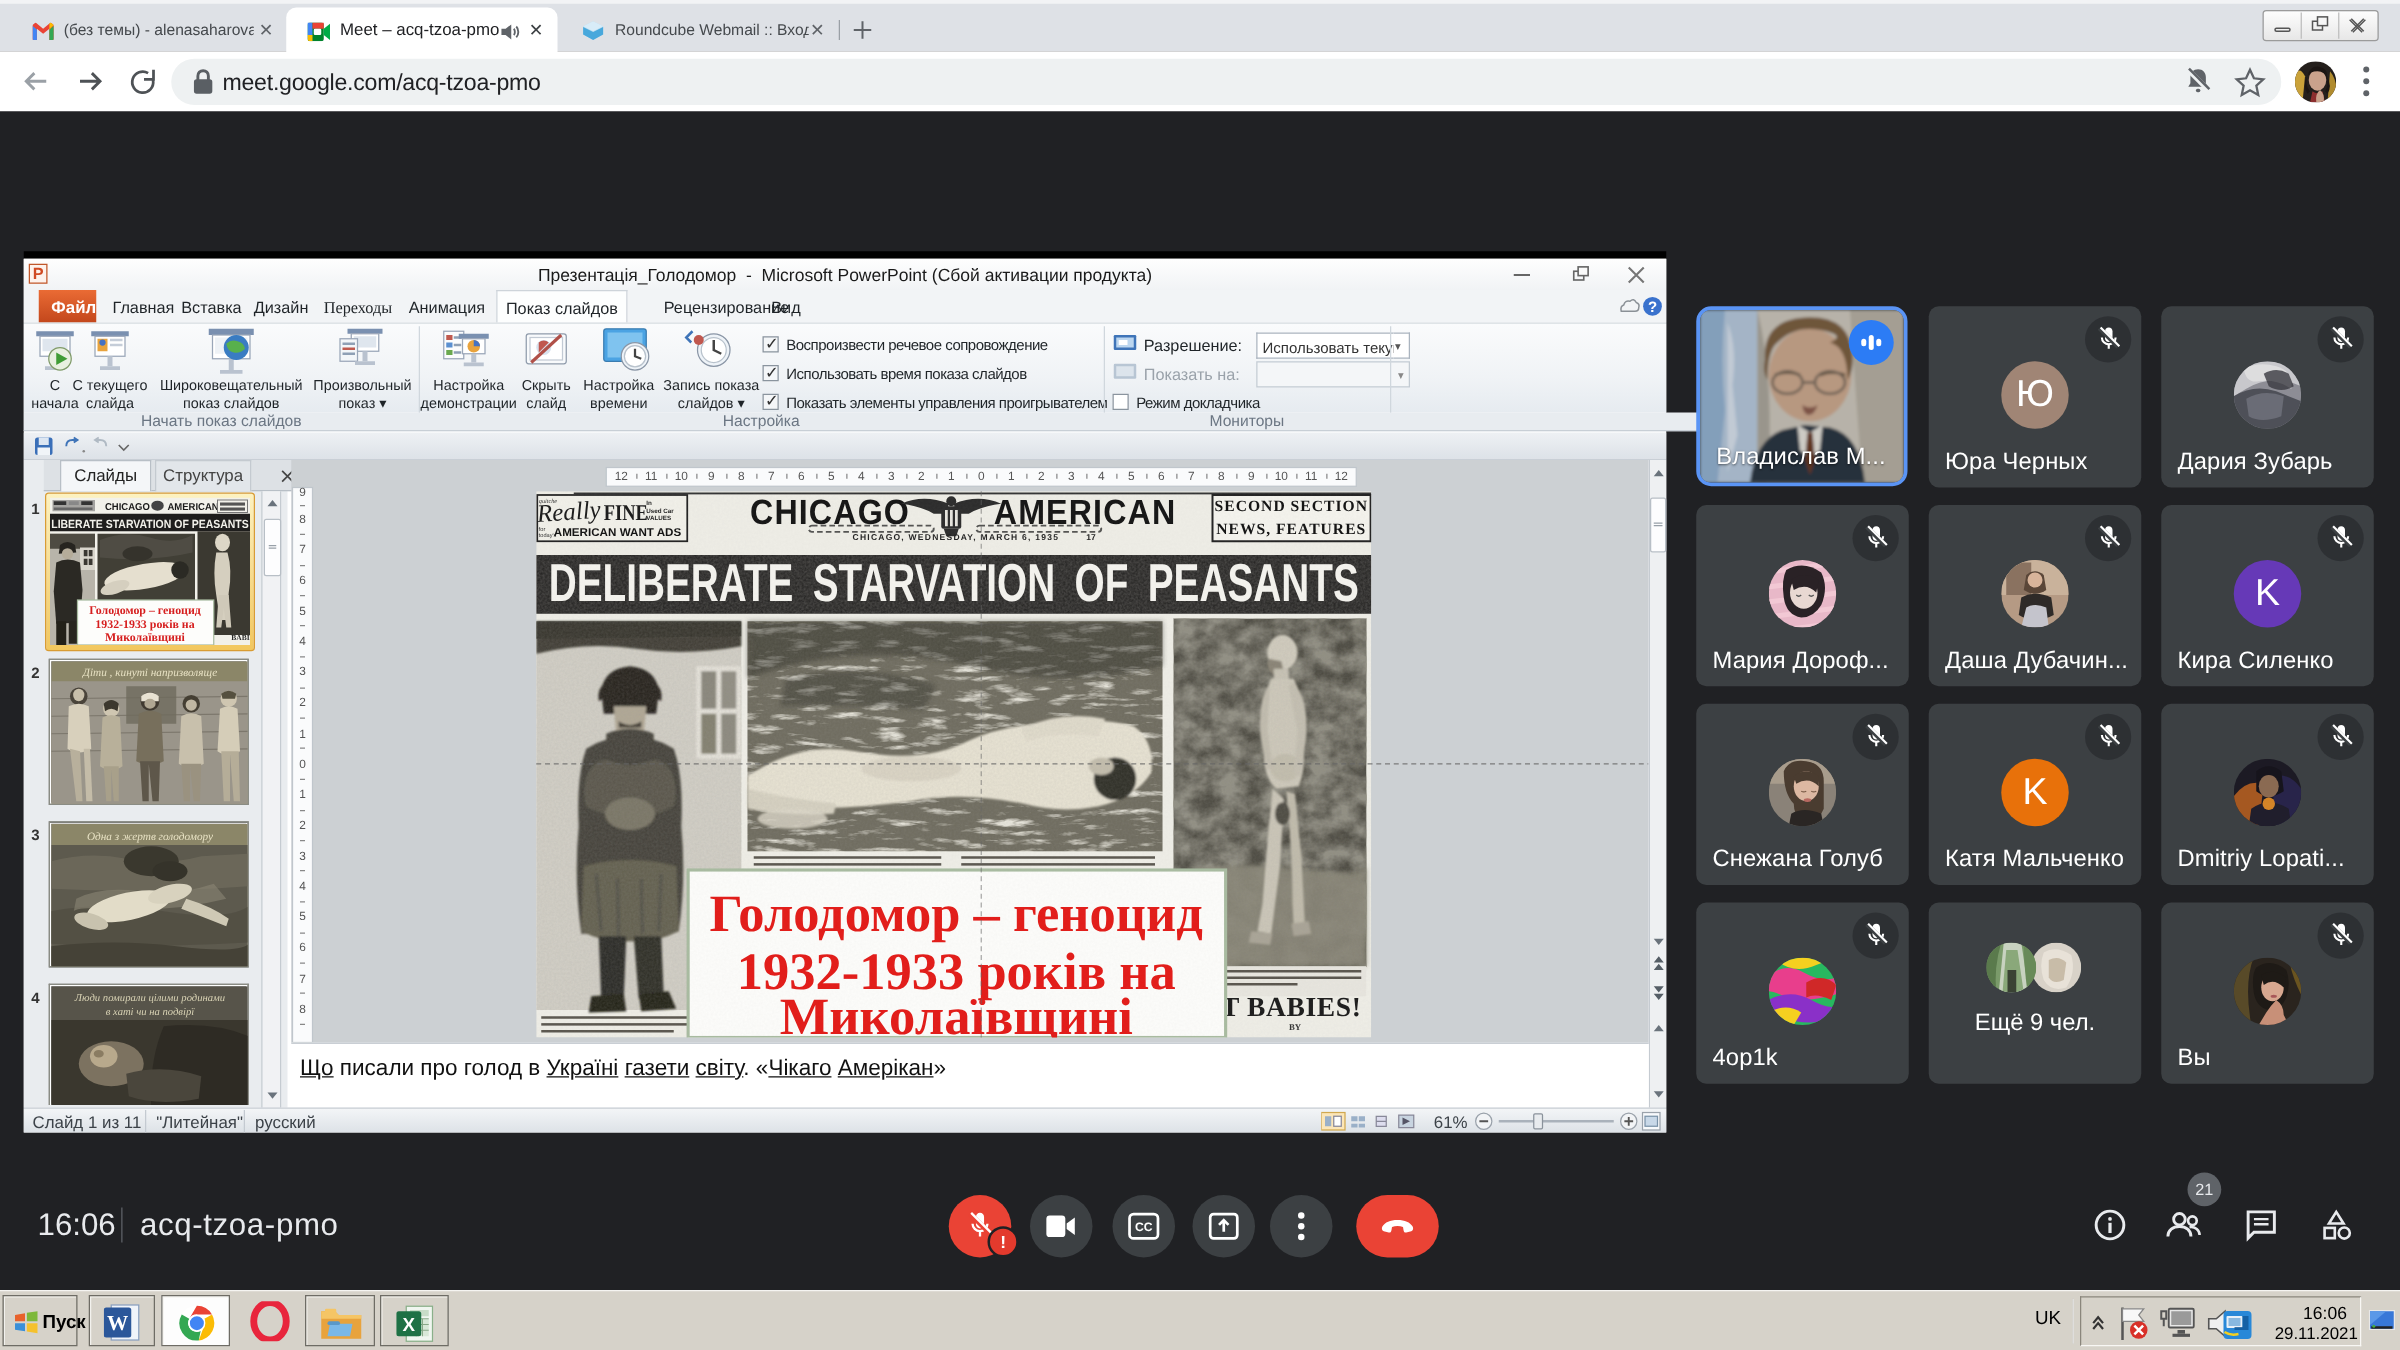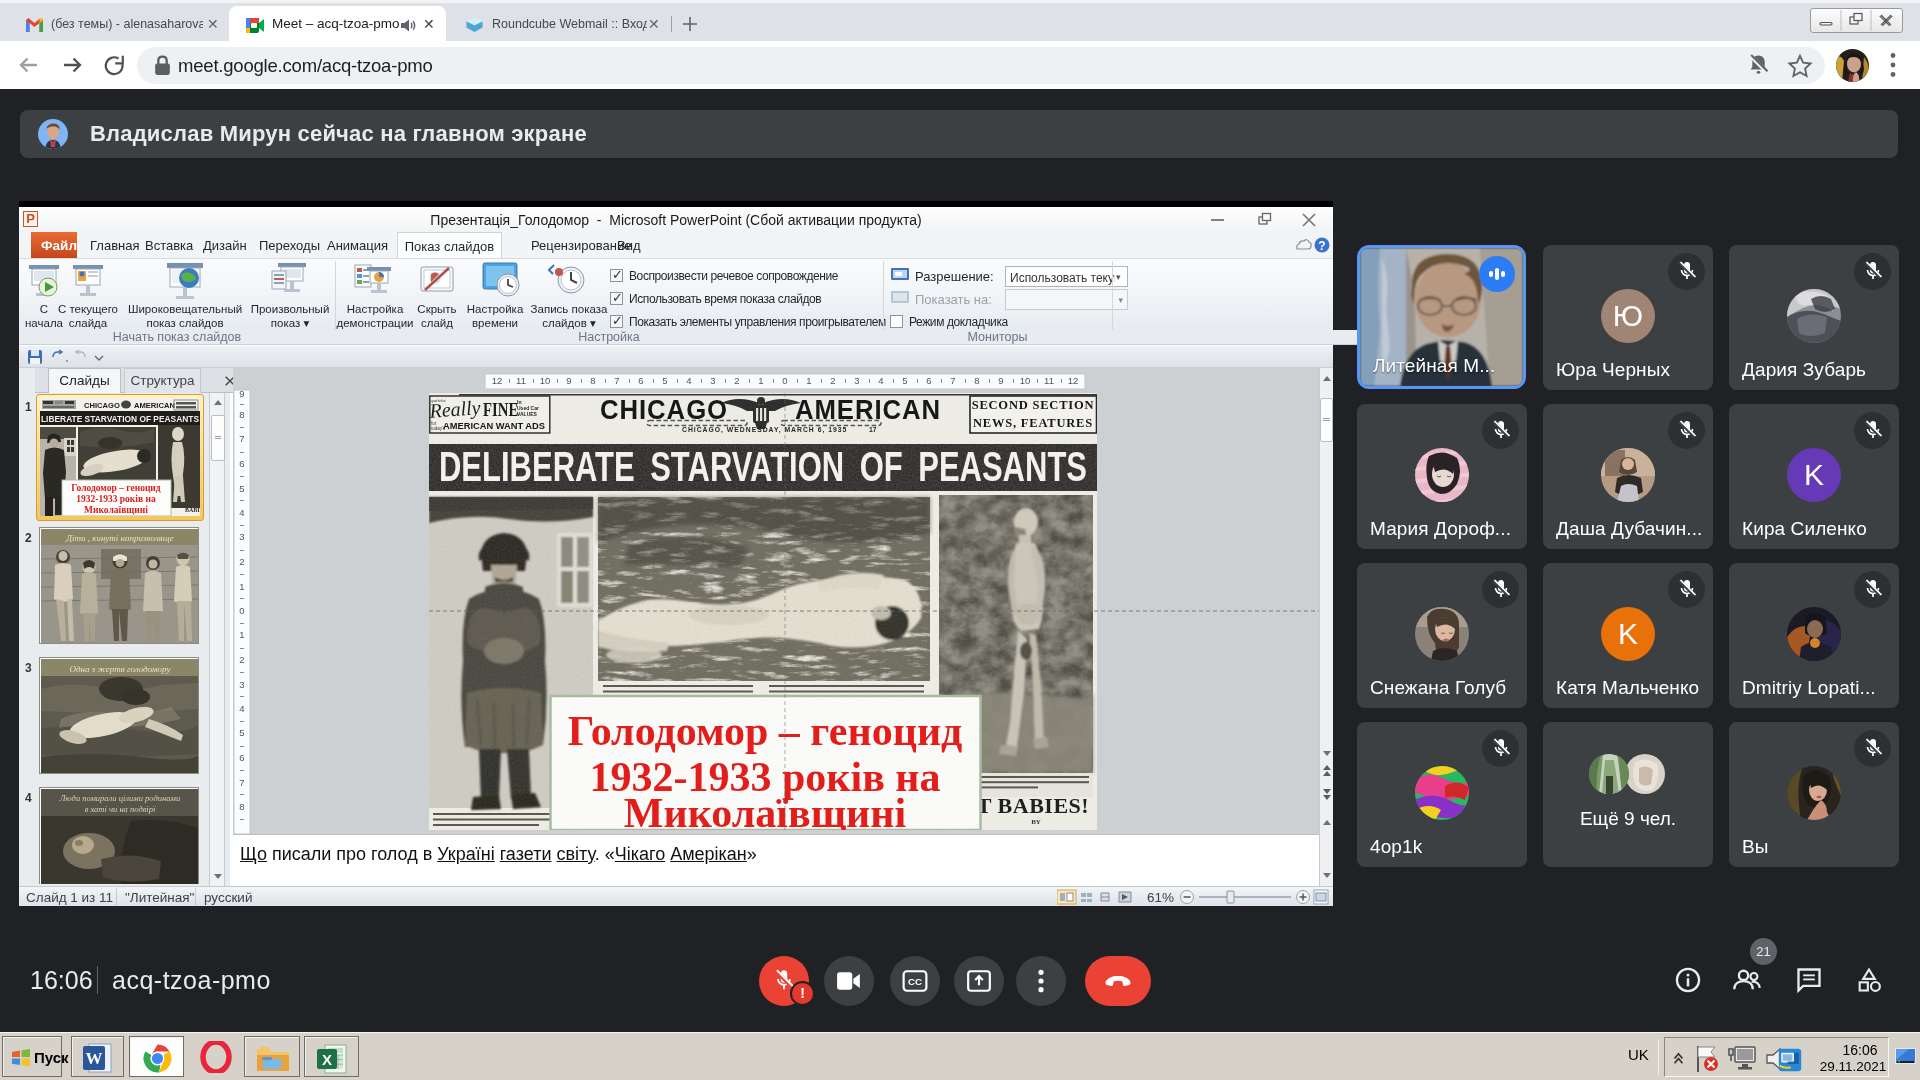--- a/index.html
+++ b/index.html
@@ -124,51 +124,39 @@
           <path d="M14 24 Q18 27 22 24 L24 33 L12 33 Z" fill="#8c2f2f"></path>
           <path d="M20 23 Q24 26 23 33 L17 33 Q16 26 20 23 Z" fill="#caa28c"></path>
         </svg>
     </div>
     <svg class="abs" style="left:1886px; top:11px;" width="14" height="26" viewBox="0 0 14 26">
         <circle cx="7" cy="3.5" r="2.4" fill="#5f6368"></circle>
         <circle cx="7" cy="13" r="2.4" fill="#5f6368"></circle>
         <circle cx="7" cy="22.5" r="2.4" fill="#5f6368"></circle>
       </svg>
   </div>
-  <div id="banner">
-    <div class="abs" style="left:18px; top:9px; width:30px; height:30px; border-radius:50%; overflow:hidden;">
-      <svg width="30" height="30" viewBox="0 0 30 30">
-          <rect width="30" height="30" fill="#7fb5f5"></rect>
-          <ellipse cx="15" cy="13" rx="6" ry="7" fill="#d9a886"></ellipse>
-          <path d="M8 10 Q10 4 16 4.5 Q22 5 21.5 11 Q20 7 15 7.5 Q10 8 8 10 Z" fill="#6b4a33"></path>
-          <path d="M7 30 Q8 21 15 21 Q22 21 23 30 Z" fill="#273449"></path>
-          <path d="M12 20 L15 23 L18 20 L17 28 L13 28 Z" fill="#c8442c"></path>
-        </svg>
-    </div>
-    <div id="bannertxt">Владислав Мирун сейчас на главном экране</div>
-  </div>
 
   <div id="shared">
     <div id="ppt">
       <div class="abs" style="left:0; top:0; width:1314px; height:25px; background:linear-gradient(#fefefe,#f1f3f5);">
         <div class="abs" style="left:4px; top:4px; width:15px; height:16px; background:#fdf2ec; border:1px solid #c0572a; color:#d04a23; font-weight:bold; font-size:13px; text-align:center; line-height:14px;">P</div>
         <div class="abs" style="left:0; width:1314px; text-align:center; top:5px; font-size:14px; color:#1a1a1a;">Презентація_Голодомор&nbsp; -&nbsp; Microsoft PowerPoint (Сбой активации продукта)</div>
         <svg class="abs" style="left:1180px; top:4px;" width="125" height="17" viewBox="0 0 125 17">
             <line x1="12" y1="9" x2="25" y2="9" stroke="#666" stroke-width="1.6"></line>
             <rect x="60" y="6" width="8" height="7" fill="none" stroke="#666" stroke-width="1.3"></rect>
             <rect x="63.5" y="2.5" width="8" height="7" fill="#fafafa" stroke="#666" stroke-width="1.3"></rect>
             <path d="M104 3 L116 15 M116 3 L104 15" stroke="#777" stroke-width="1.7"></path>
           </svg>
       </div>
       <div class="abs" style="left:0; top:25px; width:1314px; height:26px; background:#f2f4f6;">
         <div class="abs" style="left:12px; top:0px; width:46px; height:26px; background:linear-gradient(#ea6b34,#c3471c); color:#fff; text-align:right; font-size:13.5px; font-weight:bold; padding-top:6px;">Файл</div>
         <div class="abs ribtab" style="left:71px;">Главная</div>
         <div class="abs ribtab" style="left:126px;">Вставка</div>
         <div class="abs ribtab" style="left:184px;">Дизайн</div>
-        <div class="abs ribtab" style="left:240px;">Переходы</div>
+        <div class="abs ribtab" style="left:240px;font-family:Liberation Serif, serif;">Переходы</div>
         <div class="abs ribtab" style="left:308px;">Анимация</div>
         <div class="abs" style="left:378px; top:0; width:105px; height:26px; background:#fdfefe; border:1px solid #ced4da; border-bottom:none; text-align:center; font-size:13px; padding-top:6px; color:#1f2428; white-space:nowrap;">Показ слайдов</div>
         <div class="abs ribtab" style="left:492px;margin-left:20px;">Рецензирование</div>
         <div class="abs ribtab" style="left:598px;">Вид</div>
         <svg class="abs" style="left:1276px; top:5px;" width="36" height="16" viewBox="0 0 36 16">
             <path d="M2 12 Q1 8 4 7 Q5 3 9 4 Q12 1 14 5 Q17 6 16 9 Q16 12 13 12 Z" fill="none" stroke="#8a9096" stroke-width="1.2"></path>
             <circle cx="27" cy="8" r="7.5" fill="#3a72cd"></circle>
             <text x="27" y="12.5" text-anchor="middle" font-size="12" font-weight="bold" fill="#fff" font-family="Liberation Sans">?</text>
           </svg>
       </div>
@@ -805,21 +793,21 @@
           </g>
           <rect width="163" height="138" fill="#2c3036" opacity="0.14"></rect>
   </svg>
   <div class="abs" style="right:8px; top:8px; width:36px; height:36px; border-radius:50%; background:#2c7cf5;">
     <svg class="abs" style="left:8px; top:8px;" width="20" height="20" viewBox="0 0 20 20">
             <rect x="2" y="7" width="4" height="6" rx="2" fill="#fff"></rect>
             <rect x="8" y="4" width="4" height="12" rx="2" fill="#fff"></rect>
             <rect x="14" y="7" width="4" height="6" rx="2" fill="#fff"></rect>
           </svg>
   </div>
-  <div class="tname" style="text-shadow:0 1px 2px rgba(0,0,0,.6);">Литейная М...</div>
+  <div class="tname" style="text-shadow:0 1px 2px rgba(0,0,0,.6);">Владислав М...</div>
 </div>
       <div class="tile" style="left:1543px; top:245px;">
         <div class="avatar" style="background:#a08575; color:#fff; font-size:30px; text-align:center; line-height:54px; font-family:'Liberation Sans';">Ю</div>
         <div class="micoff">
           <svg class="abs" style="left:7px; top:6px;" width="24" height="24" viewBox="0 0 24 24">
             <path d="M12 3 C10.3 3 9 4.3 9 6 L9 11.5 C9 13.2 10.3 14.5 12 14.5 C13.7 14.5 15 13.2 15 11.5 L15 6 C15 4.3 13.7 3 12 3 Z" fill="#fff"></path>
             <path d="M6.5 11 C6.5 14 9 16.5 12 16.5 C15 16.5 17.5 14 17.5 11" stroke="#fff" stroke-width="1.7" fill="none"></path>
             <line x1="12" y1="16.5" x2="12" y2="20" stroke="#fff" stroke-width="1.7"></line>
             <line x1="4.5" y1="3.5" x2="19.5" y2="18.5" stroke="#3c4043" stroke-width="3.6"></line>
             <line x1="5.5" y1="3" x2="20.5" y2="18" stroke="#fff" stroke-width="1.7"></line>

